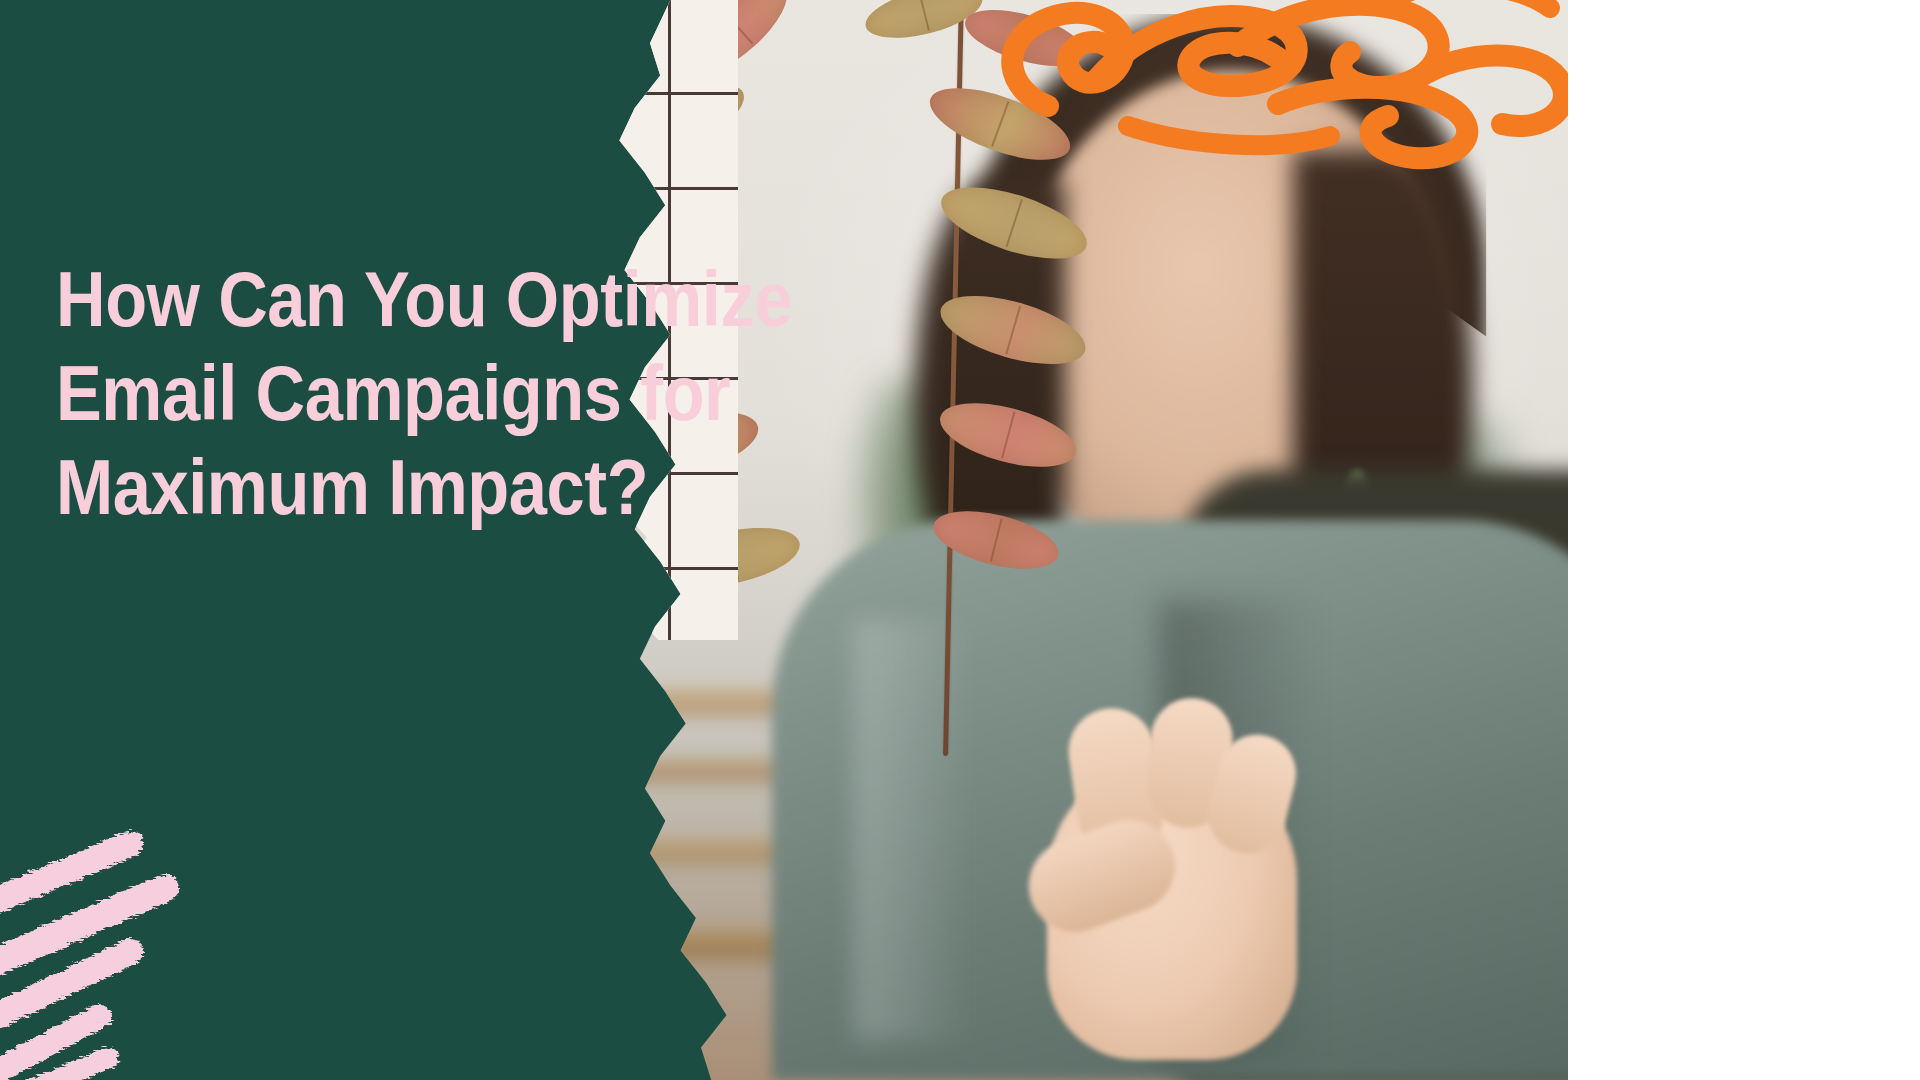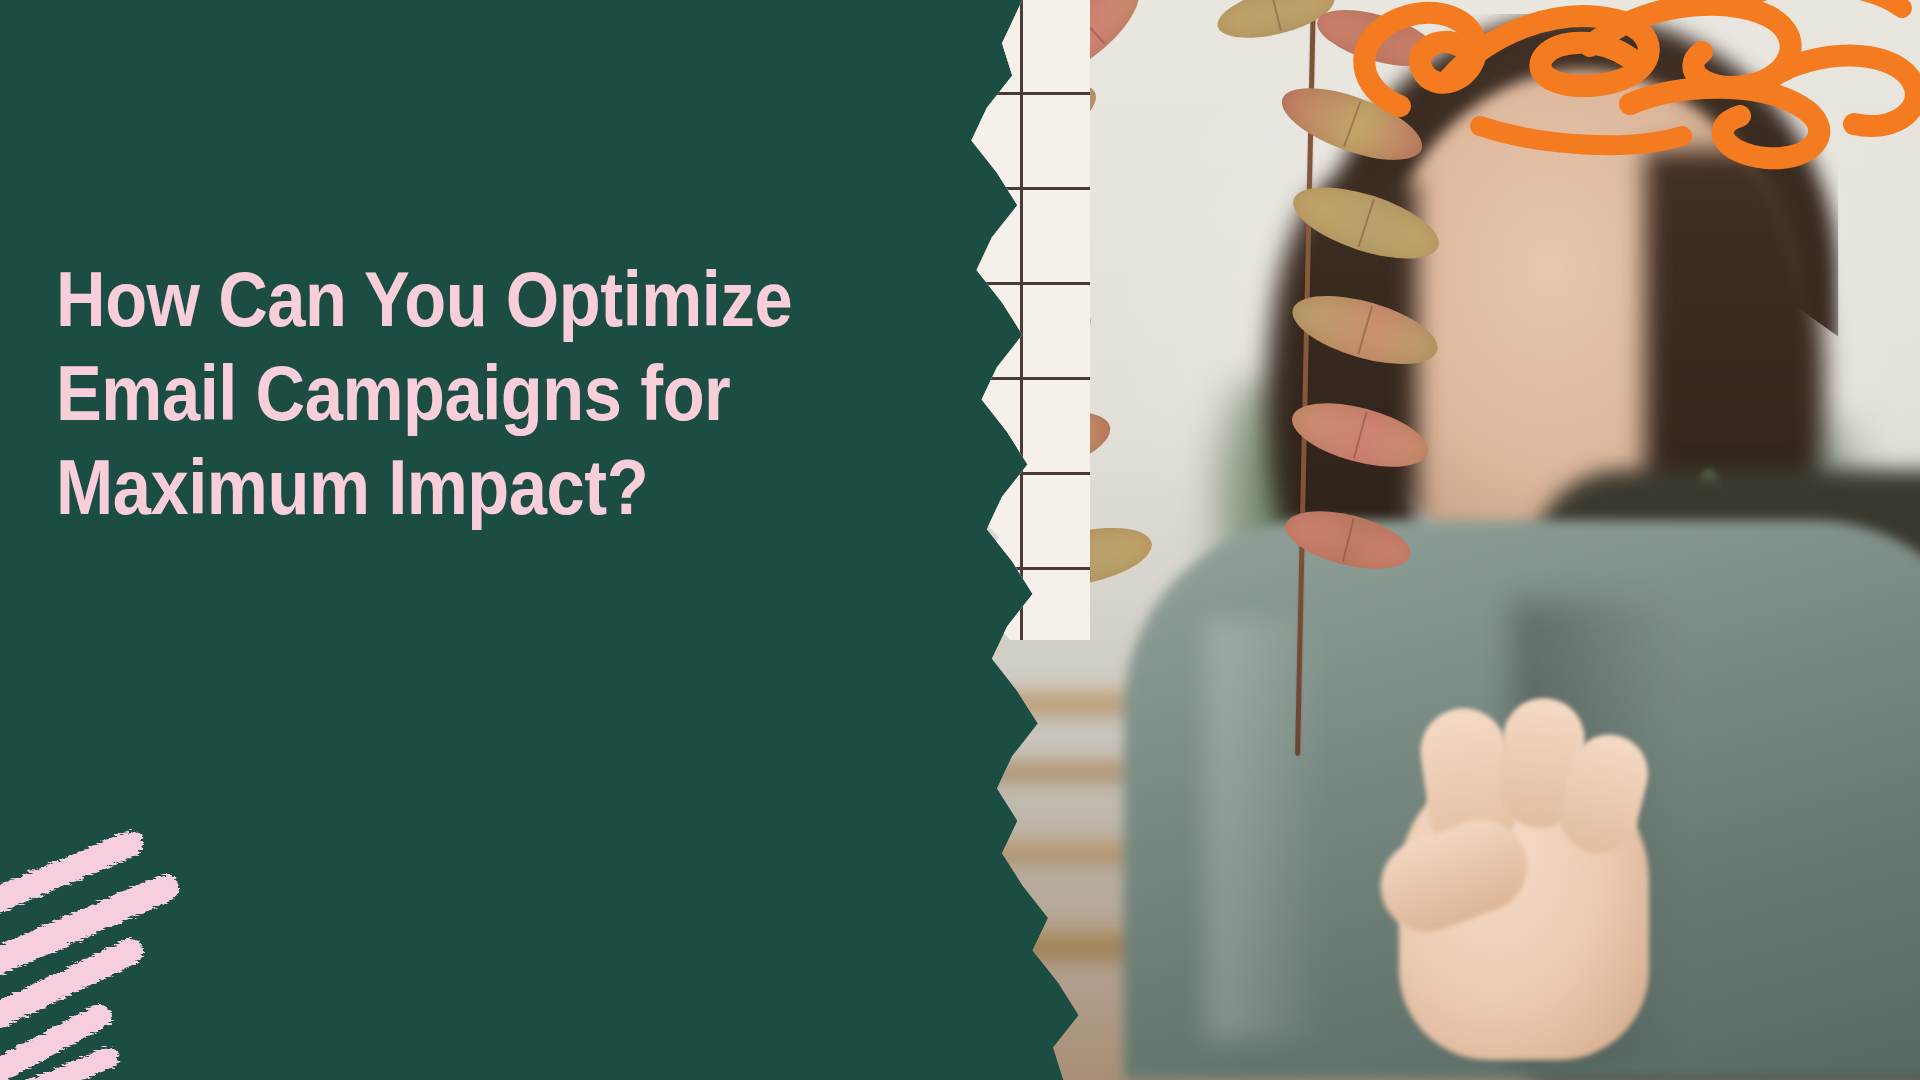--- a/index.html
+++ b/index.html
@@ -1,21 +1,21 @@
 <!DOCTYPE html>
 <html><head>
 <meta charset="utf-8">
 <title>Banner</title>
 <style>
   html,body{margin:0;padding:0;background:#ffffff;}
   body{font-family:"Liberation Sans", sans-serif;}
 
   #stage{
     position:relative;
-    width:1920px;
+    width:1568px;
     height:1080px;
     overflow:hidden;
     background:#1C4D42;
   }
 
   
   #headline{
     position:absolute;
     left:56px;
     top:252px;

